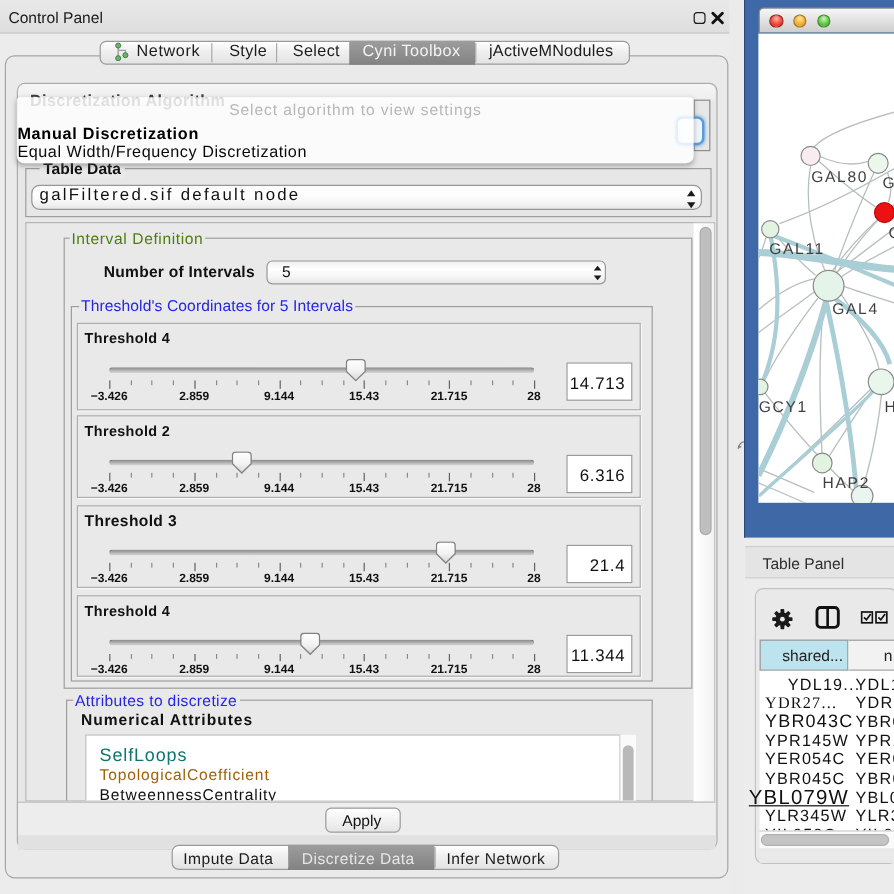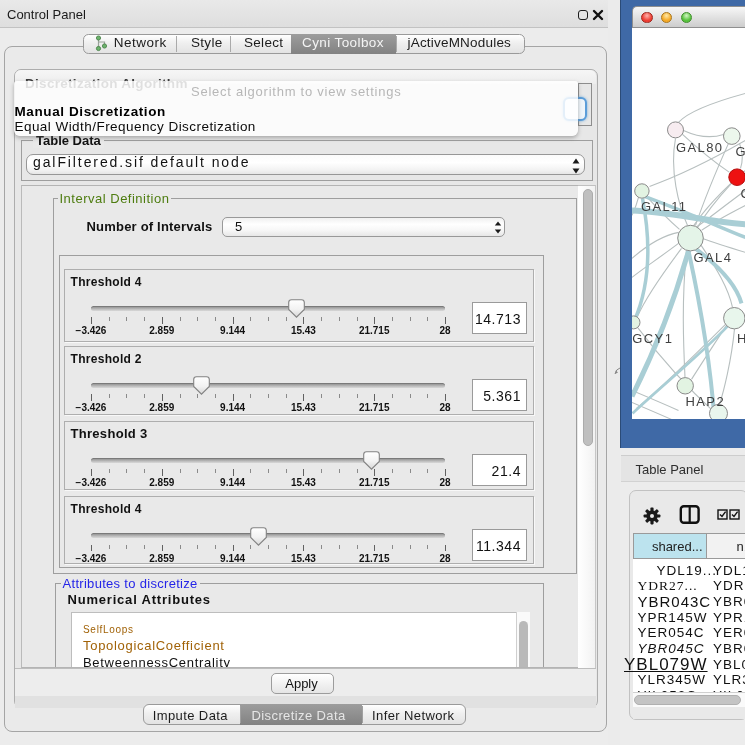--- a/index.html
+++ b/index.html
@@ -48,20 +48,21 @@
 <div class="a" style="left:31px;top:12.5px;width:523.5px;height:375.5px;border:1px solid #9e9e9e;"></div>
 <div class="t" style="left:35.5px;top:6.0px;font-size:13px;line-height:13px;color:#4d7c0f;font-weight:normal;letter-spacing:0.5px;"><span style="background:#e9e9e9;padding:0 2px;">Interval Definition</span></div>
 <div class="t" style="left:64.5px;top:34.5px;font-size:13px;line-height:13px;color:#111;font-weight:bold;letter-spacing:0.2px;">Number of Intervals</div>
 <div class="a" style="left:199.5px;top:31.5px;width:283px;height:19.5px;background:linear-gradient(#f0f0f0,#ffffff 35%,#f6f6f6 70%,#e7e7e7);border:1px solid #999;border-radius:5px;"></div>
 <div class="t" style="left:213px;top:34.900000000000006px;font-size:13px;line-height:13px;color:#111;font-weight:normal;">5</div>
 <svg class="a" style="left:471.5px;top:35.0px" width="8" height="13" viewBox="0 0 8 13">
       <path d="M4 0.5 L7.2 4.5 H0.8 Z" fill="#1a1a1a"></path>
       <path d="M4 12.5 L0.8 8.5 H7.2 Z" fill="#1a1a1a"></path>
     </svg>
 <div class="a" style="left:37px;top:69.0px;width:484.5px;height:313.5px;border:1px solid #9e9e9e;"></div>
+<div class="t" style="left:43.5px;top:62.0px;font-size:13px;line-height:13px;color:#2525e8;font-weight:normal;letter-spacing:0.1px;"><span style="background:#e9e9e9;padding:0 2px;">Threshold's Coordinates for 5 Intervals</span></div>
 <div class="a" style="left:42px;top:83.0px;width:470px;height:73.0px;border:1px solid #aeaeae;box-shadow:1px 1px 0 #f8f8f8;"></div>
 <div class="t" style="left:48.5px;top:90.30000000000001px;font-size:12px;line-height:12px;color:#111;font-weight:bold;letter-spacing:0.3px;">Threshold 4</div>
 <div class="a" style="left:69.0px;top:120.0px;width:354.0px;height:5px;background:linear-gradient(#969696,#bdbdbd 55%,#d9d9d9);border-radius:2.5px;border-top:1px solid #7a7a7a;"></div>
 <div class="a" style="left:69.0px;top:131.5px;width:1px;height:6.5px;background:#616161;"></div>
 <div class="a" style="left:86.7px;top:131.5px;width:1px;height:4px;background:#8a8a8a;"></div>
 <div class="a" style="left:104.4px;top:131.5px;width:1px;height:4px;background:#8a8a8a;"></div>
 <div class="a" style="left:122.1px;top:131.5px;width:1px;height:4px;background:#8a8a8a;"></div>
 <div class="a" style="left:139.8px;top:131.5px;width:1px;height:6.5px;background:#616161;"></div>
 <div class="a" style="left:157.5px;top:131.5px;width:1px;height:4px;background:#8a8a8a;"></div>
 <div class="a" style="left:175.2px;top:131.5px;width:1px;height:4px;background:#8a8a8a;"></div>
@@ -131,21 +132,21 @@
       <defs>
         <linearGradient id="g2" x1="0" y1="0" x2="0" y2="1">
           <stop offset="0" stop-color="#ffffff"></stop>
           <stop offset="0.55" stop-color="#f2f2f2"></stop>
           <stop offset="1" stop-color="#d6d6d6"></stop>
         </linearGradient>
       </defs>
       <path d="M3.5 0.7 H13.5 Q16.3 0.7 16.3 3.5 V10.5 L8.5 18.2 L0.7 10.5 V3.5 Q0.7 0.7 3.5 0.7 Z" fill="url(#g2)" stroke="#828282" stroke-width="1.1"></path>
     </svg>
 <div class="a" style="left:450px;top:193.3px;width:55px;height:32px;background:#fff;border:1px solid #9a9a9a;"></div>
-<div class="t" style="left:450px;top:203.5px;font-size:14px;line-height:14px;color:#111;font-weight:normal;letter-spacing:0.55px;"><span style="display:inline-block;width:49px;text-align:right;">5.361</span></div>
+<div class="t" style="left:450px;top:203.5px;font-size:14px;line-height:14px;color:#111;font-weight:normal;letter-spacing:0.55px;"><span style="display:inline-block;width:49px;text-align:right;">6.316</span></div>
 <div class="a" style="left:42px;top:235.3px;width:470px;height:69.2px;border:1px solid #aeaeae;box-shadow:1px 1px 0 #f8f8f8;"></div>
 <div class="t" style="left:48.5px;top:242.60000000000002px;font-size:13px;line-height:12px;color:#111;font-weight:bold;letter-spacing:0.3px;">Threshold 3</div>
 <div class="a" style="left:69.0px;top:272.3px;width:354.0px;height:5px;background:linear-gradient(#969696,#bdbdbd 55%,#d9d9d9);border-radius:2.5px;border-top:1px solid #7a7a7a;"></div>
 <div class="a" style="left:69.0px;top:283.8px;width:1px;height:6.5px;background:#616161;"></div>
 <div class="a" style="left:86.7px;top:283.8px;width:1px;height:4px;background:#8a8a8a;"></div>
 <div class="a" style="left:104.4px;top:283.8px;width:1px;height:4px;background:#8a8a8a;"></div>
 <div class="a" style="left:122.1px;top:283.8px;width:1px;height:4px;background:#8a8a8a;"></div>
 <div class="a" style="left:139.8px;top:283.8px;width:1px;height:6.5px;background:#616161;"></div>
 <div class="a" style="left:157.5px;top:283.8px;width:1px;height:4px;background:#8a8a8a;"></div>
 <div class="a" style="left:175.2px;top:283.8px;width:1px;height:4px;background:#8a8a8a;"></div>
@@ -220,21 +221,21 @@
         </linearGradient>
       </defs>
       <path d="M3.5 0.7 H13.5 Q16.3 0.7 16.3 3.5 V10.5 L8.5 18.2 L0.7 10.5 V3.5 Q0.7 0.7 3.5 0.7 Z" fill="url(#g4)" stroke="#828282" stroke-width="1.1"></path>
     </svg>
 <div class="a" style="left:450px;top:343.5px;width:55px;height:32px;background:#fff;border:1px solid #9a9a9a;"></div>
 <div class="t" style="left:450px;top:353.70000000000005px;font-size:14px;line-height:14px;color:#111;font-weight:normal;letter-spacing:0.55px;"><span style="display:inline-block;width:49px;text-align:right;">11.344</span></div>
 <div class="a" style="left:33px;top:397.5px;width:488.5px;height:110px;border:1px solid #9e9e9e;"></div>
 <div class="t" style="left:38.5px;top:391.29999999999995px;font-size:13px;line-height:13px;color:#2525e8;font-weight:normal;letter-spacing:0.3px;"><span style="background:#e9e9e9;padding:0 2px;">Attributes to discretize</span></div>
 <div class="t" style="left:45.5px;top:407.29999999999995px;font-size:13px;line-height:13px;color:#111;font-weight:bold;letter-spacing:0.8px;">Numerical Attributes</div>
 <div class="a" style="left:48.5px;top:426.0px;width:459px;height:70px;background:#ffffff;border:1px solid #bdbdbd;"></div>
-<div class="t" style="left:61px;top:437.0px;font-size:10px;line-height:13px;color:#a16207;font-weight:normal;letter-spacing:0.7px;">SelfLoops</div>
+<div class="t" style="left:61px;top:437.0px;font-size:15px;line-height:13px;color:#0f766e;font-weight:normal;letter-spacing:0.7px;">SelfLoops</div>
 <div class="t" style="left:61px;top:453.5px;font-size:13px;line-height:13px;color:#a16207;font-weight:normal;letter-spacing:0.7px;">TopologicalCoefficient</div>
 <div class="t" style="left:61px;top:470.0px;font-size:13px;line-height:13px;color:#111;font-weight:normal;letter-spacing:0.7px;">BetweennessCentrality</div>
 <div class="a" style="left:494px;top:426.5px;width:13.5px;height:69px;background:#fafafa;border-left:1px solid #cfcfcf;"></div>
 <div class="a" style="left:496.5px;top:435.5px;width:9px;height:60px;background:#b9b9b9;border-radius:4.5px;"></div>
 </div>
 <div class="a" style="left:577.5px;top:184.5px;width:18px;height:484px;background:linear-gradient(to right,#ffffff,#f2f2f2);border-right:1px solid #c6c6c6;border-top:1px solid #c0c0c0;border-bottom:1px solid #c0c0c0;"></div>
 <div class="a" style="left:582.5px;top:189px;width:10.5px;height:257px;background:#bfbfbf;border:1px solid #ababab;border-radius:6px;"></div>
 <div class="a" style="left:14px;top:80.5px;width:563.5px;height:55px;background:rgba(255,255,255,0.84);border-radius:3px 3px 6px 6px;box-shadow:0 2px 4px rgba(90,90,90,0.45);"></div>
 <div class="t" style="left:191px;top:85.2px;font-size:13px;line-height:13px;color:#b7b7b7;font-weight:normal;letter-spacing:0.75px;">Select algorithm to view settings</div>
 <div class="t" style="left:14.5px;top:105px;font-size:13.5px;line-height:13.5px;color:#000;font-weight:bold;letter-spacing:0.6px;">Manual Discretization</div>
@@ -352,21 +353,21 @@
 <div class="t" style="left:637.5px;top:563.5px;font-size:13.5px;line-height:13.5px;color:#111;font-weight:normal;letter-spacing:1.0px;margin-left:19px;">YDL19...</div>
 <div class="t" style="left:713px;top:563.5px;font-size:13.5px;line-height:13.5px;color:#111;font-weight:normal;letter-spacing:1.0px;">YDL1</div>
 <div class="t" style="left:637.5px;top:579.2px;font-size:13.5px;line-height:13.5px;color:#111;font-weight:normal;letter-spacing:1.0px;font-family:Liberation Serif, serif;">YDR27...</div>
 <div class="t" style="left:713px;top:579.2px;font-size:13.5px;line-height:13.5px;color:#111;font-weight:normal;letter-spacing:1.0px;">YDR2</div>
 <div class="t" style="left:637.5px;top:594.9px;font-size:15px;line-height:13.5px;color:#111;font-weight:normal;letter-spacing:1.0px;">YBR043C</div>
 <div class="t" style="left:713px;top:594.9px;font-size:13.5px;line-height:13.5px;color:#111;font-weight:normal;letter-spacing:1.0px;">YBR0</div>
 <div class="t" style="left:637.5px;top:610.6px;font-size:13.5px;line-height:13.5px;color:#111;font-weight:normal;letter-spacing:1.0px;">YPR145W</div>
 <div class="t" style="left:713px;top:610.6px;font-size:13.5px;line-height:13.5px;color:#111;font-weight:normal;letter-spacing:1.0px;">YPR1</div>
 <div class="t" style="left:637.5px;top:626.3px;font-size:13.5px;line-height:13.5px;color:#111;font-weight:normal;letter-spacing:1.0px;">YER054C</div>
 <div class="t" style="left:713px;top:626.3px;font-size:13.5px;line-height:13.5px;color:#111;font-weight:normal;letter-spacing:1.0px;">YER0</div>
-<div class="t" style="left:637.5px;top:642.0px;font-size:13.5px;line-height:13.5px;color:#111;font-weight:normal;letter-spacing:1.0px;font-style:italic;">YBR045C</div>
+<div class="t" style="left:637.5px;top:642.0px;font-size:13.5px;line-height:13.5px;color:#111;font-weight:normal;letter-spacing:1.0px;">YBR045C</div>
 <div class="t" style="left:713px;top:642.0px;font-size:13.5px;line-height:13.5px;color:#111;font-weight:normal;letter-spacing:1.0px;">YBR0</div>
 <div class="t" style="left:624px;top:657.7px;font-size:17px;line-height:13.5px;color:#111;font-weight:normal;letter-spacing:1.0px;text-decoration:underline;">YBL079W</div>
 <div class="t" style="left:713px;top:657.7px;font-size:13.5px;line-height:13.5px;color:#111;font-weight:normal;letter-spacing:1.0px;">YBL0</div>
 <div class="t" style="left:637.5px;top:673.4px;font-size:13.5px;line-height:13.5px;color:#111;font-weight:normal;letter-spacing:1.0px;">YLR345W</div>
 <div class="t" style="left:713px;top:673.4px;font-size:13.5px;line-height:13.5px;color:#111;font-weight:normal;letter-spacing:1.0px;">YLR3</div>
 <div class="t" style="left:637.5px;top:689.1px;font-size:13.5px;line-height:13.5px;color:#111;font-weight:normal;letter-spacing:1.0px;">YIL052C</div>
 <div class="t" style="left:713px;top:689.1px;font-size:13.5px;line-height:13.5px;color:#111;font-weight:normal;letter-spacing:1.0px;">YIL0</div>
 <div class="a" style="left:632.5px;top:691.5px;width:112.5px;height:15.5px;background:#fafafa;border-top:1px solid #d0d0d0;"></div>
 <div class="a" style="left:634px;top:694.5px;width:107px;height:10.5px;background:#c4c4c4;border:1px solid #b0b0b0;border-radius:5px;"></div>
 <div class="a" style="left:632.5px;top:707px;width:112.5px;height:12px;background:#e9e9e9;"></div>

